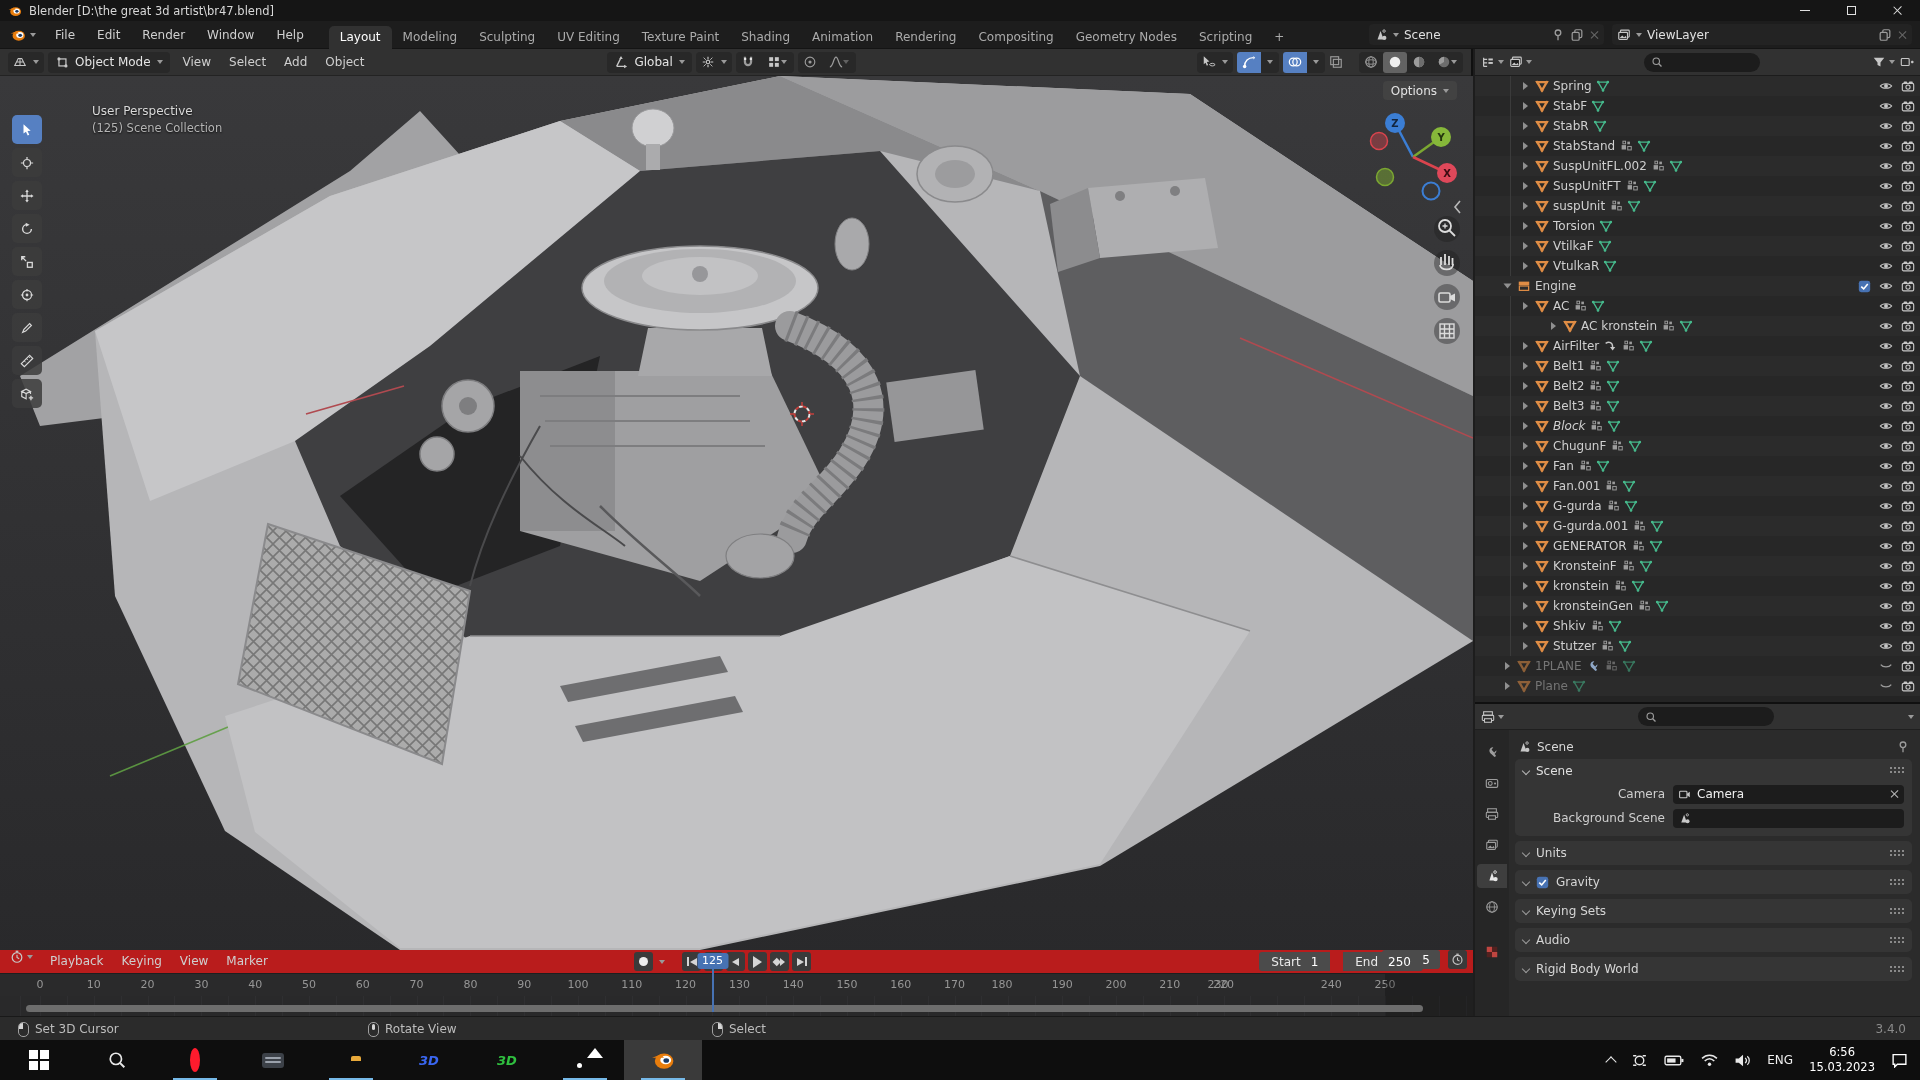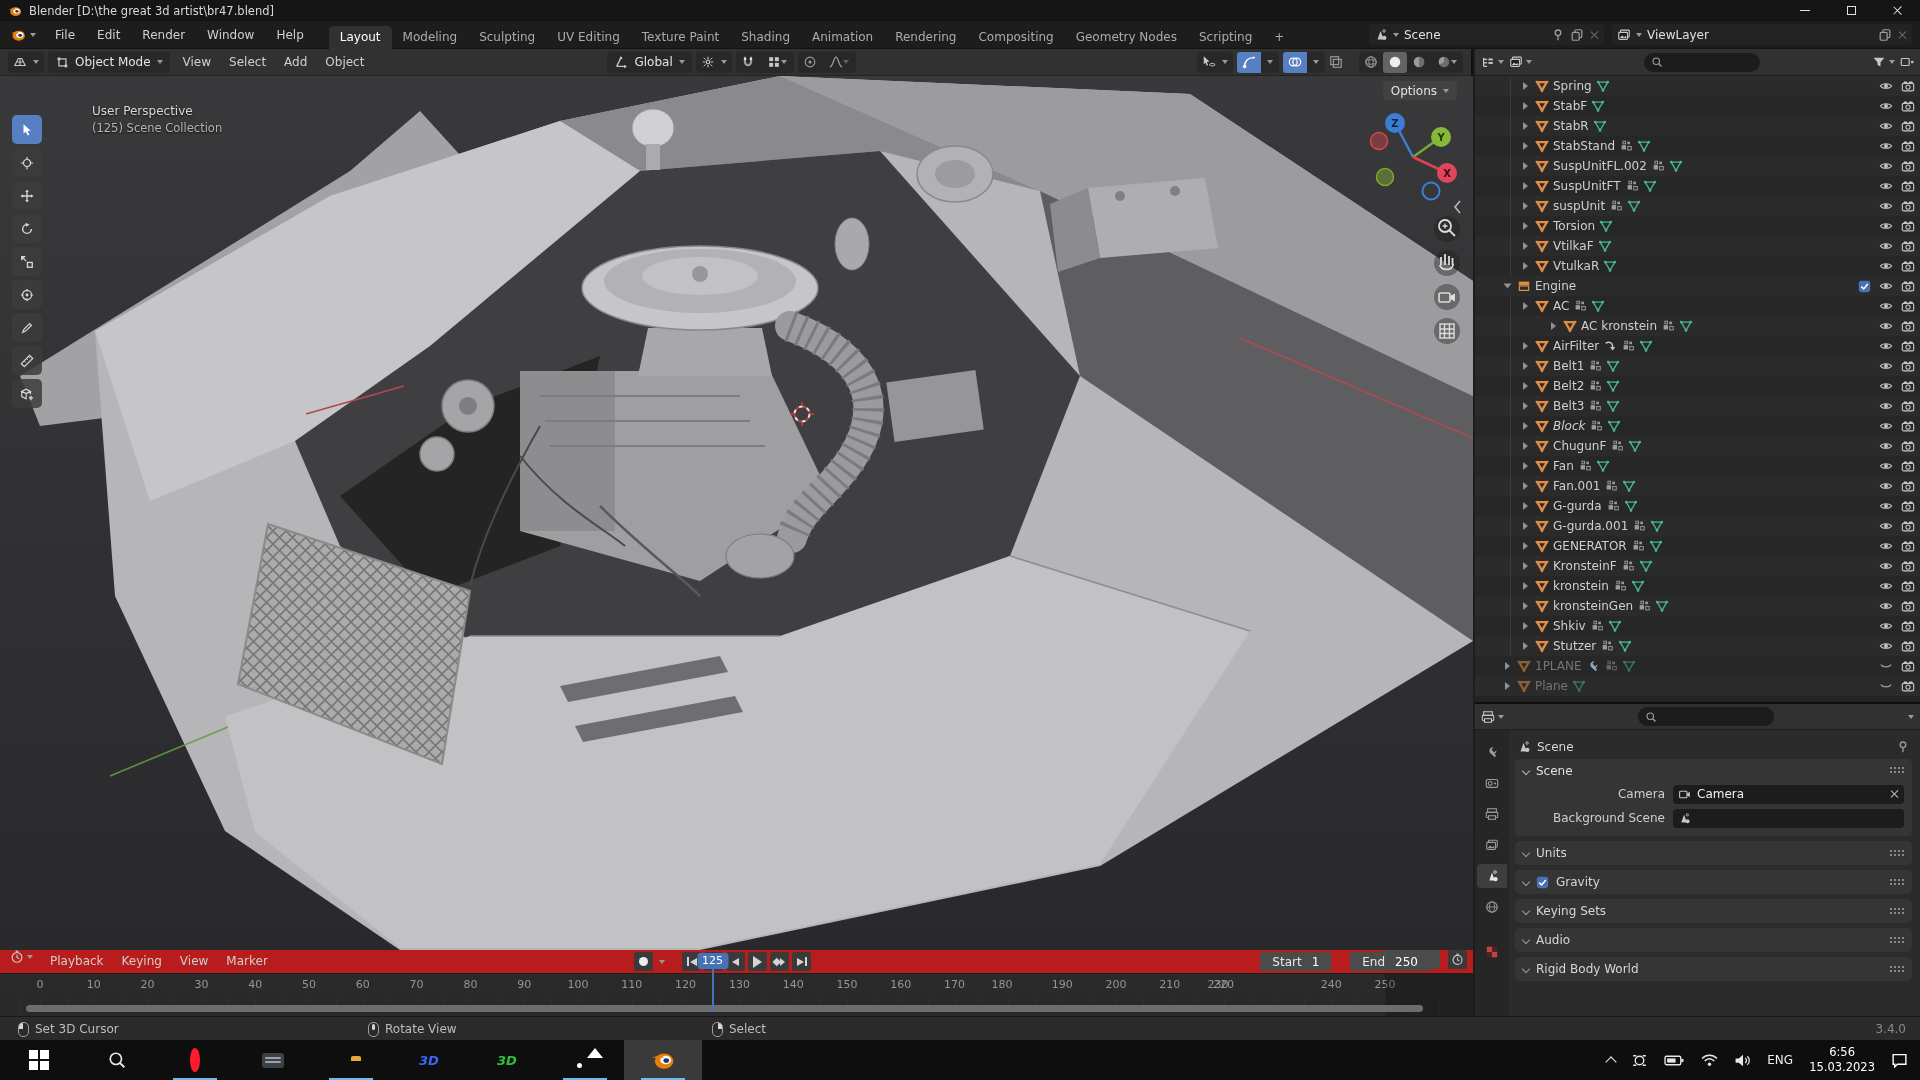--- a/index.html
+++ b/index.html
@@ -92,21 +92,21 @@
   #timeline{position:absolute;left:0;top:950px;width:1473px;height:66px;background:#262627}
   #tl-header{position:absolute;left:0;top:0;width:100%;height:24px;background:#b91c1c;border-bottom:1px solid #1e1e1e;display:flex;align-items:flex-start;padding:0 6px;gap:4px}
   #tl-transport{position:absolute;left:634px;top:2px;display:flex;align-items:center;gap:3px}
   .tb{width:19px;height:19px;background:#3a3a3a;border-radius:3px;display:flex;align-items:center;justify-content:center;gap:1px}
   .tri-r{width:0;height:0;border-top:4.5px solid transparent;border-bottom:4.5px solid transparent;border-left:7px solid #d5d5d5}
   .tri-l{width:0;height:0;border-top:4.5px solid transparent;border-bottom:4.5px solid transparent;border-right:7px solid #d5d5d5}
   .bar-v{width:2px;height:9px;background:#d5d5d5}
   .dia{width:5.5px;height:5.5px;background:#d5d5d5;transform:rotate(45deg)}
   .rec-dot{width:9px;height:9px;border-radius:50%;background:#ededed}
   .numfield{height:19px;background:#4b4b4b;border-radius:3px;color:#fff;display:flex;align-items:center;justify-content:center;padding:0 10px}
-  #tl-range{position:absolute;right:43px;top:2px;display:flex;align-items:center;gap:19px}
+  #tl-range{position:absolute;right:50px;top:2px;display:flex;align-items:center;gap:13px}
   #tl-range .rf{height:19px;background:#4b4b4b;display:flex;align-items:center;gap:10px;padding:0 12px;color:#e9e9e9}
   #tl-range .rf b{font-weight:normal;color:#fff}
   #tl-ruler{position:absolute;left:0;top:24px;width:100%;height:22px;background:#2a2a2b}
   .tick{position:absolute;top:4px;transform:translateX(-50%);color:#969696;font-size:11px}
   #frame-badge{position:absolute;top:3px;transform:translateX(-50%);background:#4772b3;color:#fff;border-radius:3px;height:16px;line-height:16px;padding:0 5px;font-size:11px;z-index:3}
   #playhead{position:absolute;top:19px;width:2px;height:43px;background:#4772b3;transform:translateX(-50%);z-index:2}
   #tl-track{position:absolute;left:0;top:46px;width:100%;height:20px;background:repeating-linear-gradient(90deg,#2f2f31 0 1px,#29292a 1px 26.9px);background-position:40px 0}
   #tl-scroll{position:absolute;left:26px;right:50px;bottom:4px;height:7px;background:#6d6d6d;border-radius:4px}
   .shade{position:absolute;top:0;bottom:0;background:rgba(0,0,0,.22)}
   

